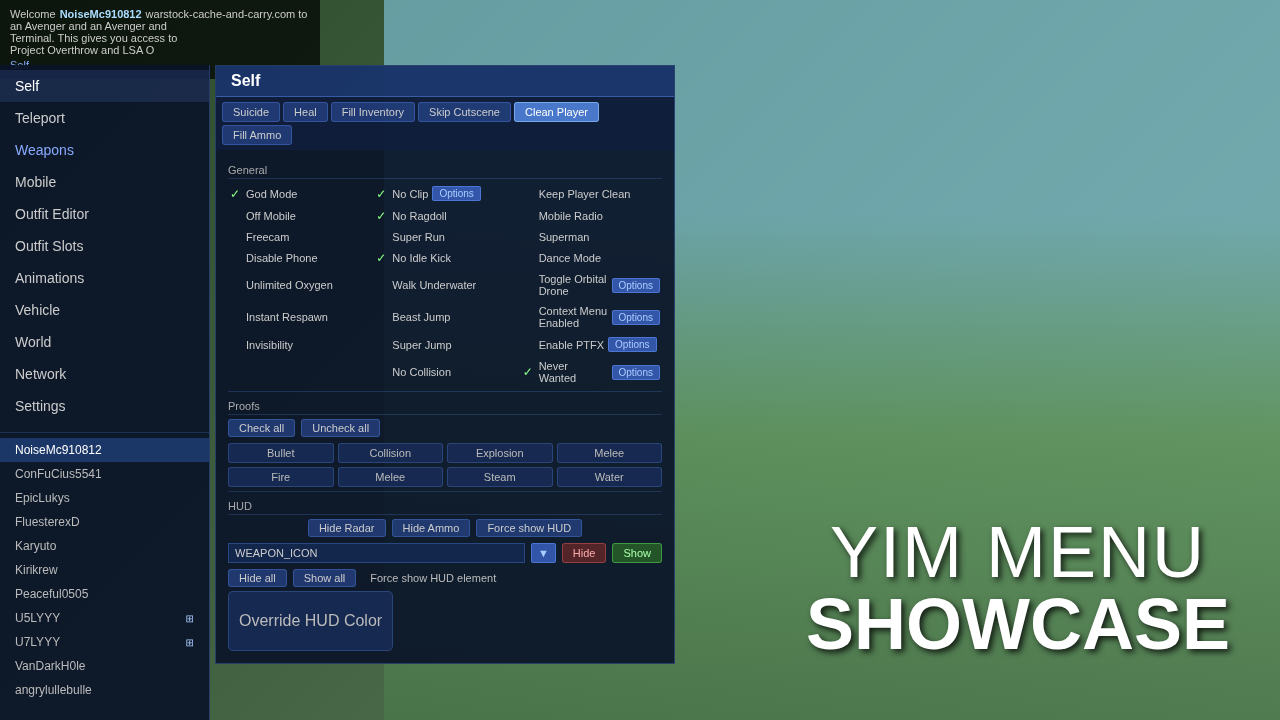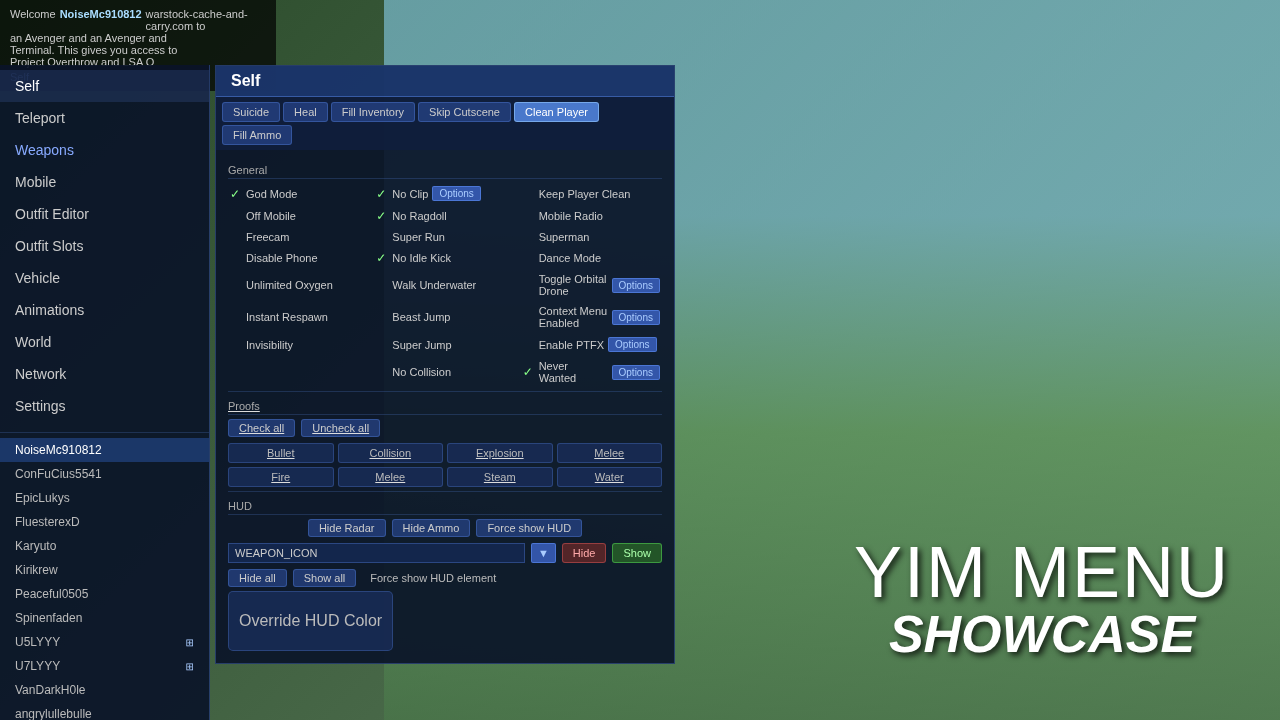--- a/index.html
+++ b/index.html
@@ -41,34 +41,33 @@
     .showcase-yim {
       font-size: 72px;
       font-weight: 400;
       color: white;
       text-shadow: 3px 3px 6px rgba(0,0,0,0.8);
       letter-spacing: 2px;
       font-family: Arial Black, Arial, sans-serif;
       line-height: 1;
     }
     .showcase-showcase {
-      font-size: 52px;
+      font-size: 72px;
       font-weight: 900;
       color: white;
       text-shadow: 3px 3px 6px rgba(0,0,0,0.8);
       font-family: Arial Black, Arial, sans-serif;
       line-height: 1;
-      font-style: italic;
     }
 
     
     .top-overlay {
       position: absolute;
       top: 0; left: 0;
-      width: 276px;
+      width: 320px;
       background: rgba(0,0,0,0.7);
       padding: 8px 10px;
       z-index: 10;
       font-size: 12px;
       color: #ccc;
     }
     .top-overlay .username {
       color: #aaddff;
       font-weight: bold;
     }
@@ -213,21 +212,20 @@
       color: #aaccff;
       border: 1px solid rgba(100,150,255,0.5);
       border-radius: 2px;
       font-size: 10px;
       cursor: pointer;
       white-space: nowrap;
     }
 
     .proofs-section {
       margin-top: 8px;
-      text-decoration: underline;
     }
 
     .proofs-buttons {
       display: flex;
       gap: 6px;
       margin-bottom: 6px;
     }
 
     .small-btn {
       padding: 2px 10px;
@@ -364,22 +362,22 @@
 </div>
 
 <div class="sidebar">
   <div class="sidebar-nav">
     <div class="sidebar-nav-item active">Self</div>
     <div class="sidebar-nav-item">Teleport</div>
     <div class="sidebar-nav-item" style="color:#88aaff;">Weapons</div>
     <div class="sidebar-nav-item">Mobile</div>
     <div class="sidebar-nav-item">Outfit Editor</div>
     <div class="sidebar-nav-item">Outfit Slots</div>
+    <div class="sidebar-nav-item">Animations</div>
     <div class="sidebar-nav-item">Vehicle</div>
-    <div class="sidebar-nav-item">Animations</div>
     <div class="sidebar-nav-item">World</div>
     <div class="sidebar-nav-item">Network</div>
     <div class="sidebar-nav-item">Settings</div>
   </div>
   <div class="sidebar-players">
     <div class="player-item highlighted">
       <span>NoiseMc910812</span>
     </div>
     <div class="player-item">
       <span>ConFuCius5541</span>
@@ -391,23 +389,20 @@
       <span>FluesterexD</span>
     </div>
     <div class="player-item">
       <span>Karyuto</span>
     </div>
     <div class="player-item">
       <span>Kirikrew</span>
     </div>
     <div class="player-item">
       <span>Peaceful0505</span>
-    </div>
-    <div class="player-item">
-      <span>Spinenfaden</span>
     </div>
     <div class="player-item">
       <span>U5LYYY</span>
       <span class="player-icon">⊞</span>
     </div>
     <div class="player-item">
       <span>U7LYYY</span>
       <span class="player-icon">⊞</span>
     </div>
     <div class="player-item">

